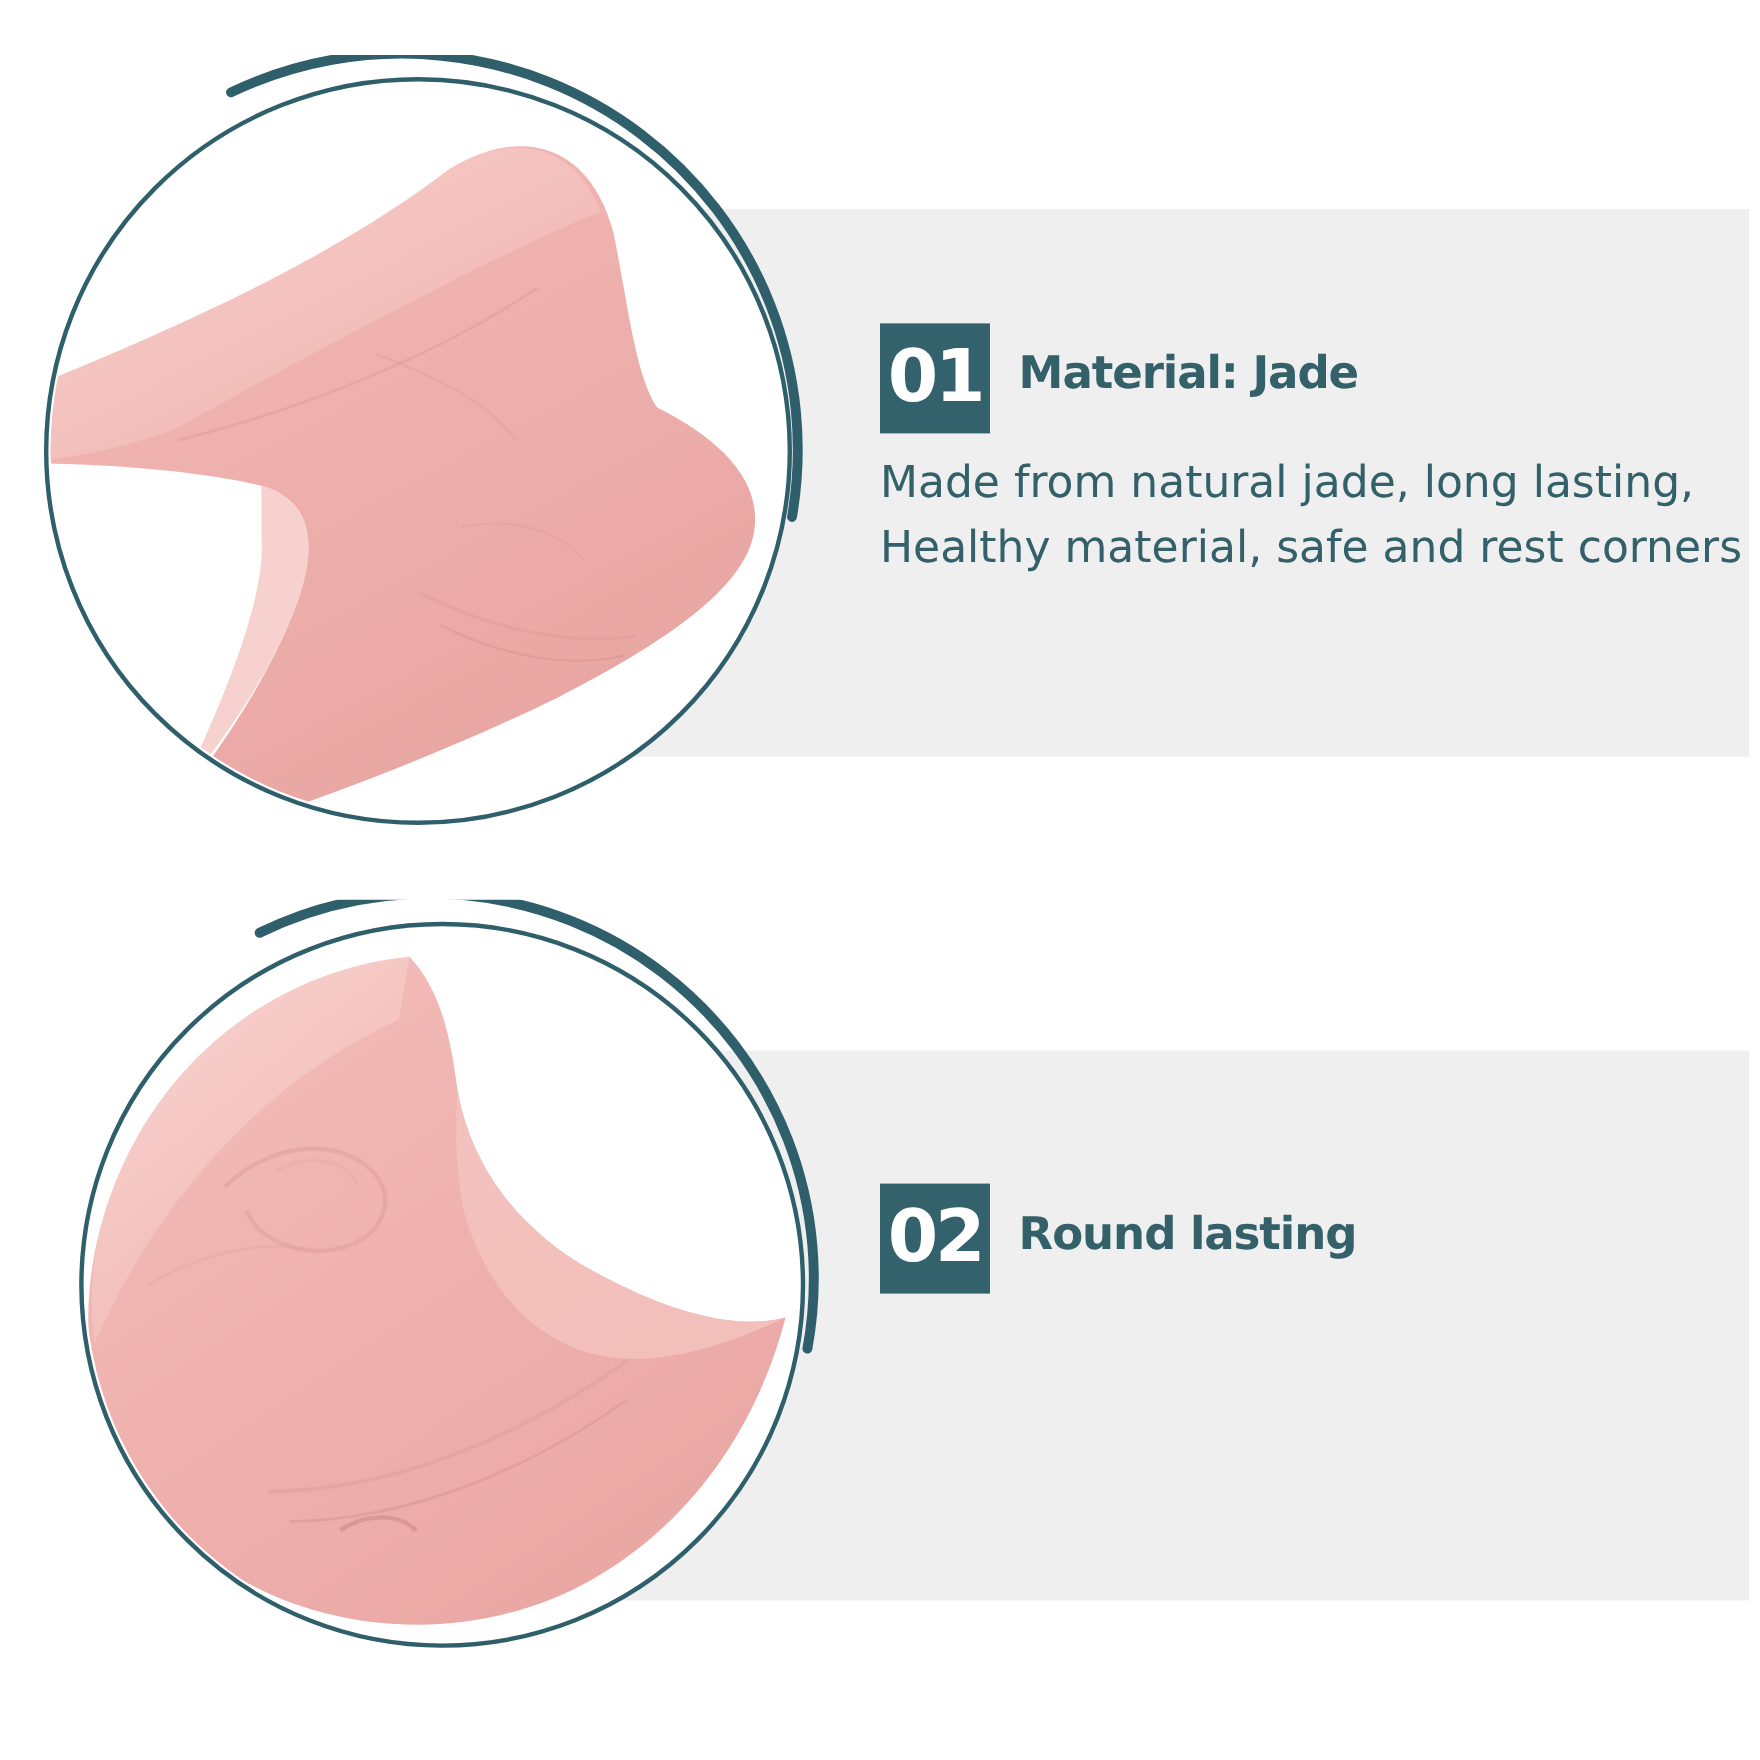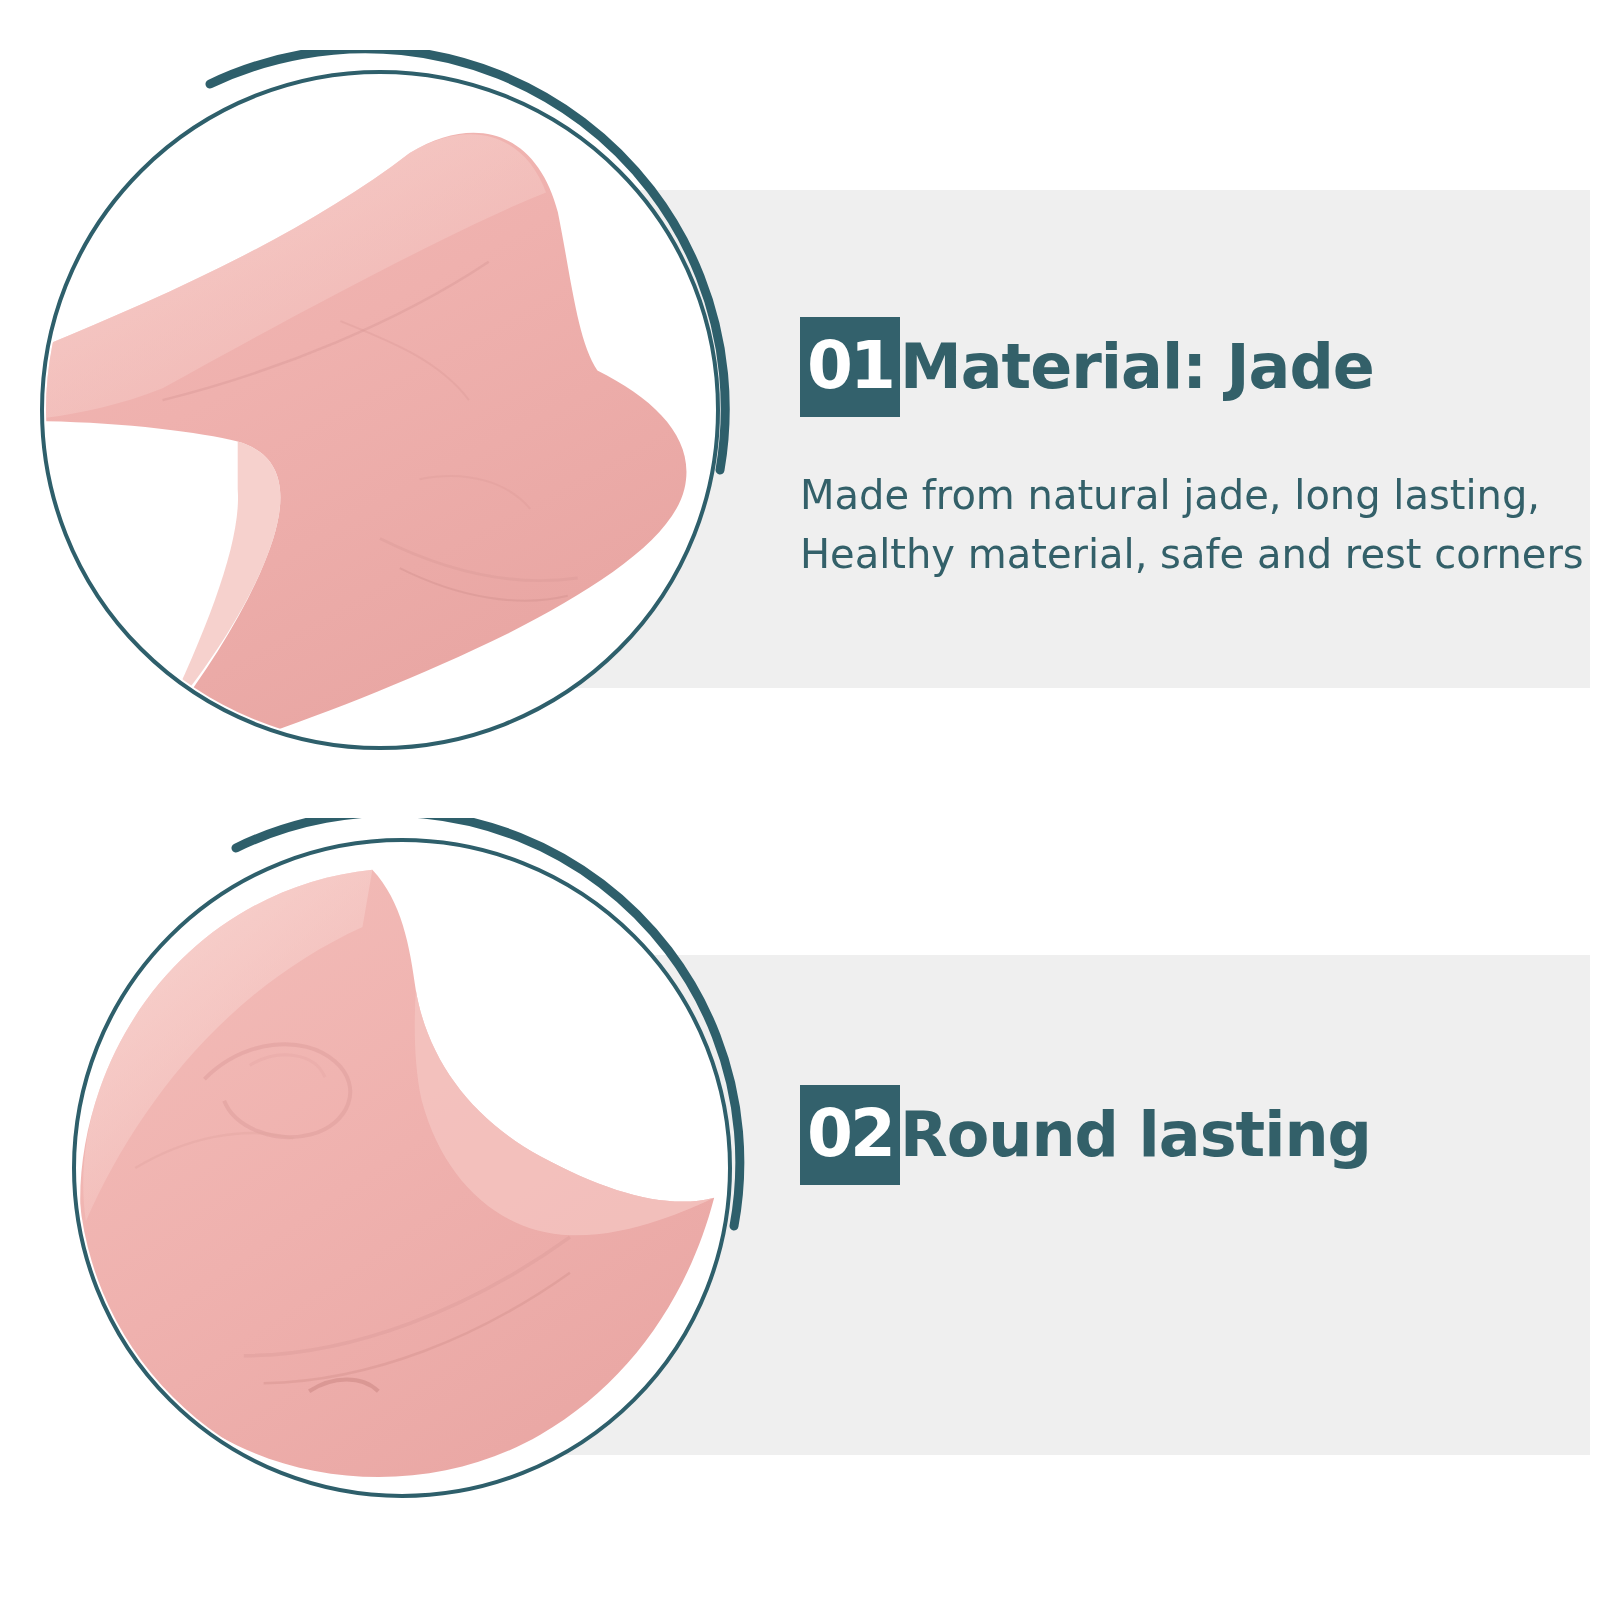--- a/index.html
+++ b/index.html
@@ -81,21 +81,22 @@
   
   .text-content {
     position: absolute;
     left: 800px;
   }
   .feature-1 .text-content { top: 285px; }
   .feature-2 .text-content { top: 1055px; }
 
   .heading-row {
     display: flex;
-    align-items: center;
+    align-items: flex-end;
+    gap: 26px;
   }
 
   .badge {
     position: relative;
     width: 100px;
     height: 100px;
     background: #33616c;
     flex: none;
     overflow: hidden;
   }
@@ -111,21 +112,21 @@
     font-weight: bold;
     font-size: 66px;
     letter-spacing: -3px;
     line-height: 1;
   }
 
   .heading {
     color: #336069;
     font-family: "DejaVu Sans", sans-serif;
     font-weight: bold;
-    font-size: 62px;
+    font-size: 41px;
     line-height: 1;
     white-space: nowrap;
     letter-spacing: -1px;
   }
 
   .body-text {
     margin-top: 16px;
     color: #336069;
     font-family: "DejaVu Sans", sans-serif;
     font-size: 40px;
@@ -257,21 +258,21 @@
           <path d="M 176 226 C 206 208, 242 214, 252 238" fill="none" stroke="#e7aaa8" stroke-width="3" opacity="0.5"></path>
 
           <path d="M 170 520 C 280 520, 400 472, 500 400" fill="none" stroke="#dd9d9b" stroke-width="3.5" opacity="0.5"></path>
           <path d="M 190 548 C 300 546, 410 500, 500 436" fill="none" stroke="#d5938f" stroke-width="2.5" opacity="0.45"></path>
           <path d="M 236 556 C 260 540, 290 540, 306 556" fill="none" stroke="#cf8a87" stroke-width="4" opacity="0.6"></path>
           <path d="M 60 330 C 110 300, 170 286, 220 300" fill="none" stroke="#e2a4a1" stroke-width="2.5" opacity="0.4"></path>
         </g>
       </svg>
     </div>
 
-    <div class="text-content" style="top:253px;">
+    <div class="text-content" style="top:267px;">
       <div class="heading-row">
         <div class="badge">
           <div class="badge-num">02</div>
 
         </div>
         <h2 class="heading">Round lasting</h2>
       </div>
     </div>
   </section>
 

